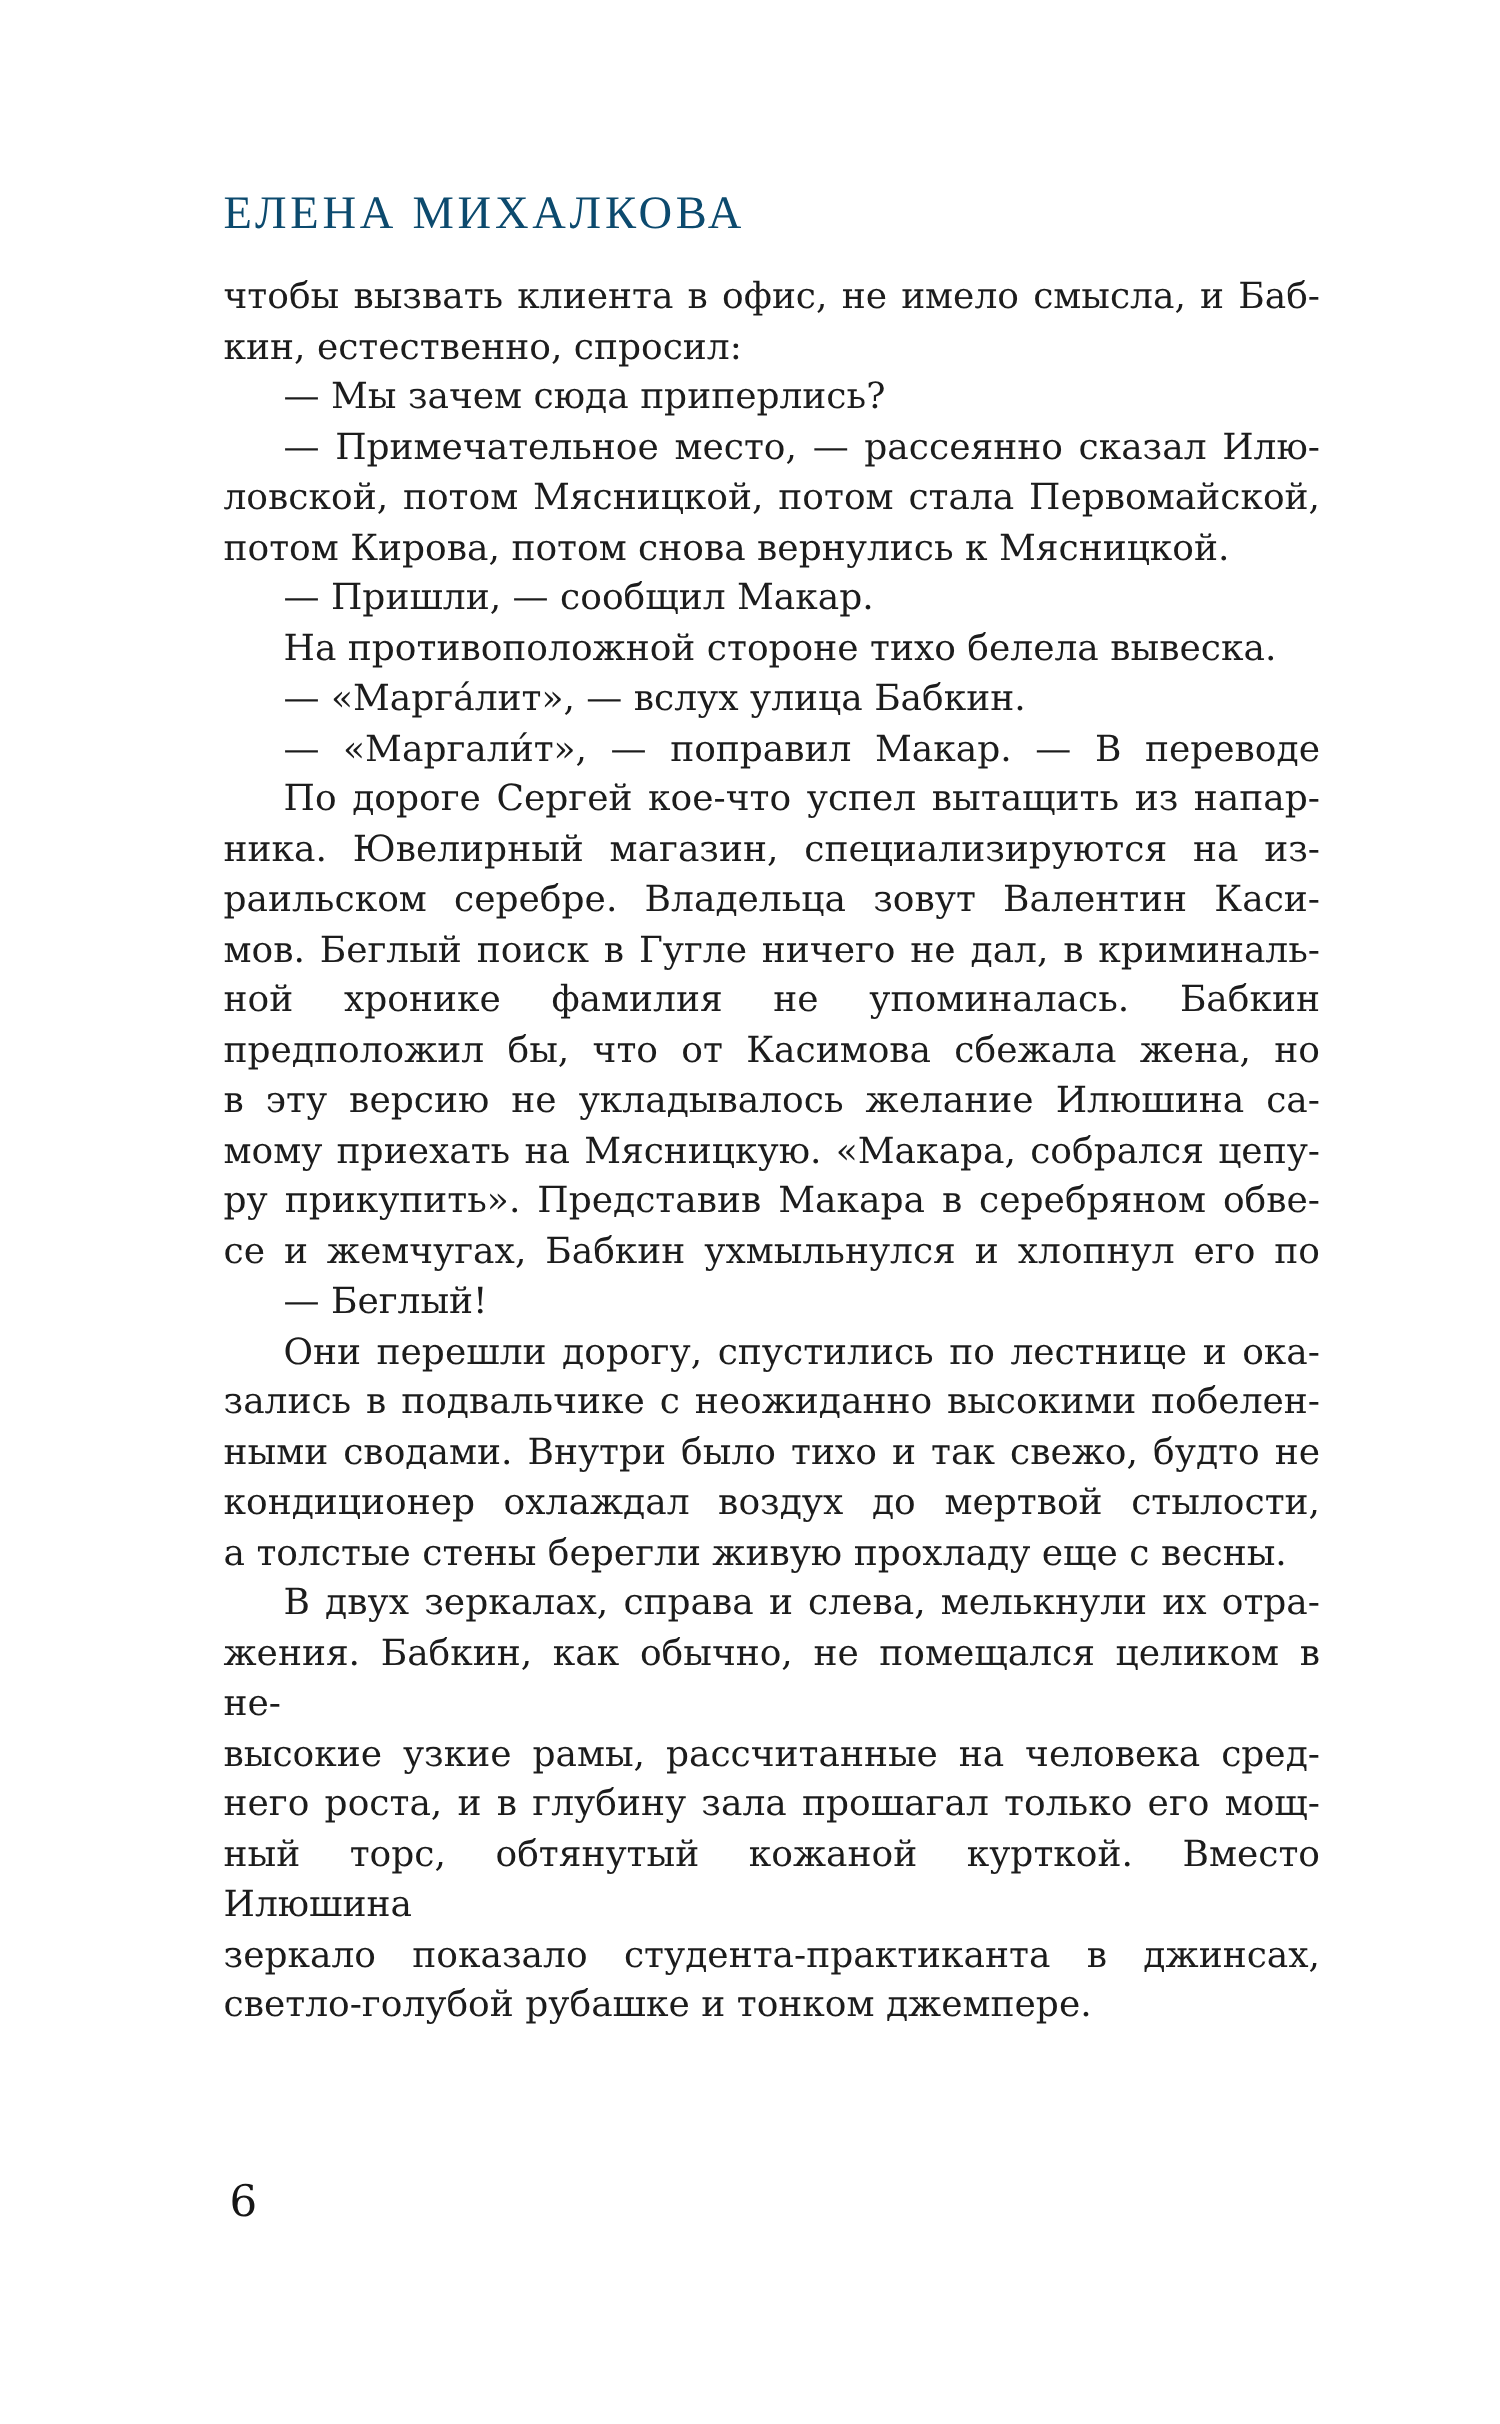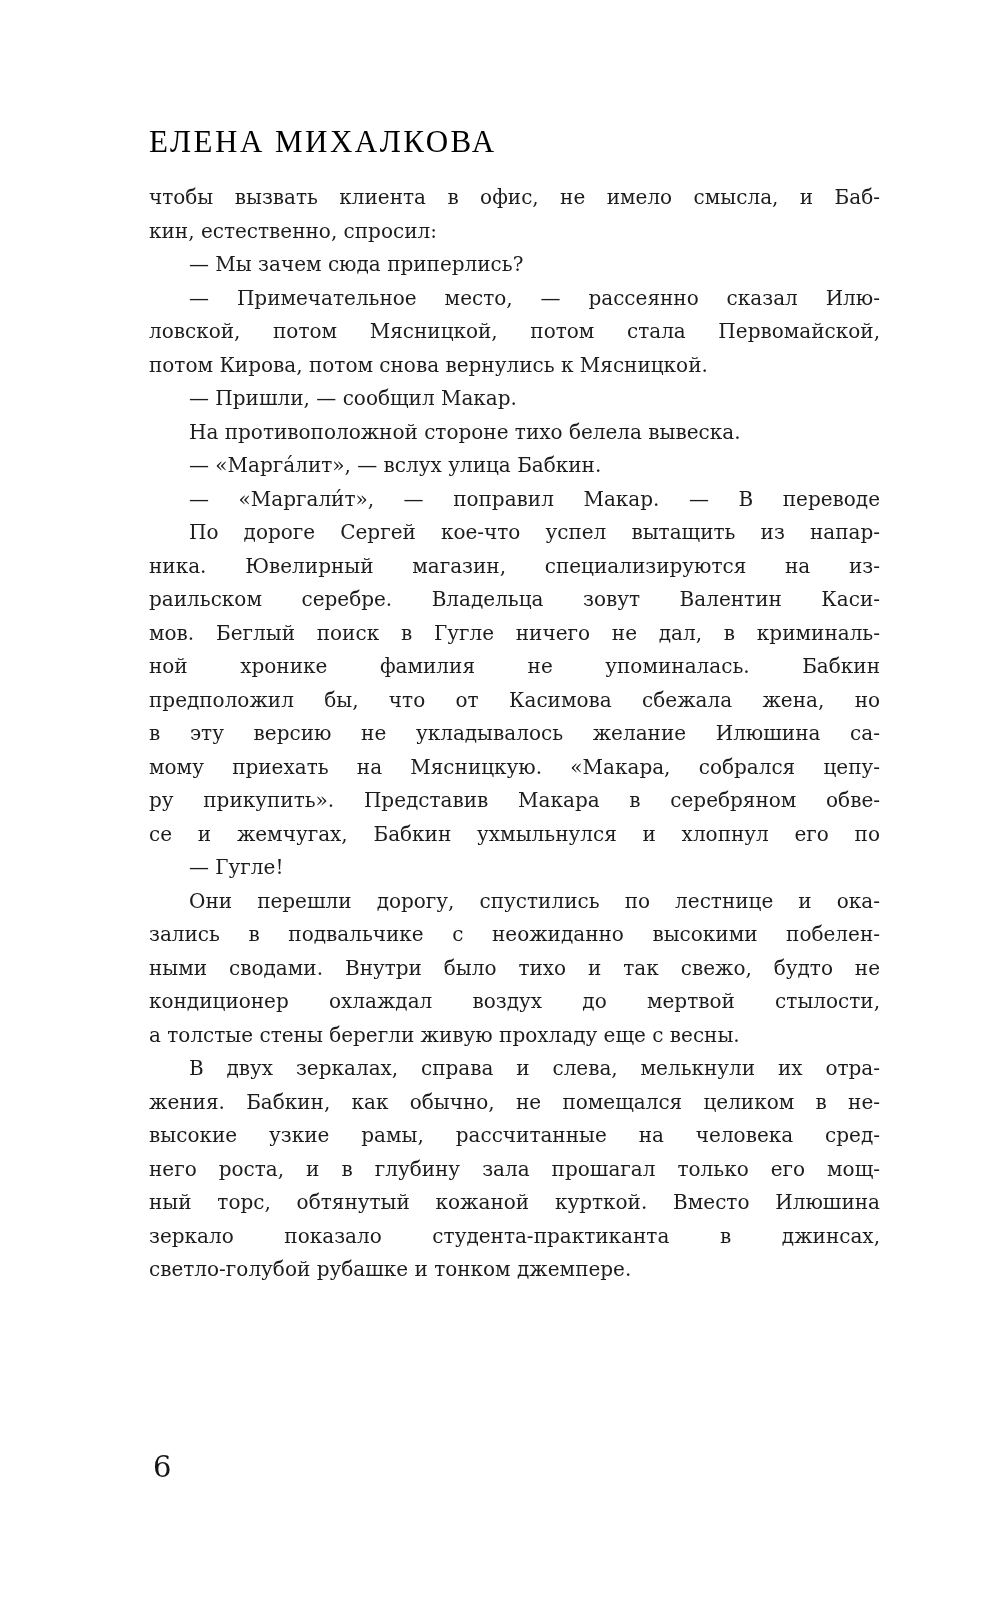--- a/index.html
+++ b/index.html
@@ -13,29 +13,29 @@
     overflow: hidden;
   }
   .author {
     position: absolute;
     left: 149px;
     top: 124px;
     font-family: "Liberation Serif", serif;
     font-size: 31px;
     font-weight: 400;
     letter-spacing: 2.5px;
-    color: #000000;
+    color: #0c4a6e;
     white-space: nowrap;
   }
   .text {
     position: absolute;
     left: 149px;
     top: 181px;
     width: 731px;
-    font-size: 20px;
+    font-size: 24px;
     line-height: 33.5px;
     text-rendering: optimizeLegibility;
   }
   .line { min-height: 33.5px; }
   .line.indent { padding-left: 40px; }
   .line.just { text-align: justify; text-align-last: justify; }
   .pagenum {
     position: absolute;
     left: 153px;
     top: 1450px;
@@ -63,21 +63,21 @@
       <div class="line indent just">По дороге Сергей кое-что успел вытащить из напар-</div>
       <div class="line just">ника. Ювелирный магазин, специализируются на из-</div>
       <div class="line just">раильском серебре. Владельца зовут Валентин Каси-</div>
       <div class="line just">мов. Беглый поиск в Гугле ничего не дал, в криминаль-</div>
       <div class="line just">ной хронике фамилия не упоминалась. Бабкин</div>
       <div class="line just">предположил бы, что от Касимова сбежала жена, но</div>
       <div class="line just">в эту версию не укладывалось желание Илюшина са-</div>
       <div class="line just">мому приехать на Мясницкую. «Макара, собрался цепу-</div>
       <div class="line just">ру прикупить». Представив Макара в серебряном обве-</div>
       <div class="line just">се и жемчугах, Бабкин ухмыльнулся и хлопнул его по</div>
-      <div class="line indent">— Гугле!</div>
+      <div class="line indent">— Беглый!</div>
       <div class="line indent just">Они перешли дорогу, спустились по лестнице и ока-</div>
       <div class="line just">зались в подвальчике с неожиданно высокими побелен-</div>
       <div class="line just">ными сводами. Внутри было тихо и так свежо, будто не</div>
       <div class="line just">кондиционер охлаждал воздух до мертвой стылости,</div>
       <div class="line">а толстые стены берегли живую прохладу еще с весны.</div>
       <div class="line indent just">В двух зеркалах, справа и слева, мелькнули их отра-</div>
       <div class="line just">жения. Бабкин, как обычно, не помещался целиком в не-</div>
       <div class="line just">высокие узкие рамы, рассчитанные на человека сред-</div>
       <div class="line just">него роста, и в глубину зала прошагал только его мощ-</div>
       <div class="line just">ный торс, обтянутый кожаной курткой. Вместо Илюшина</div>

